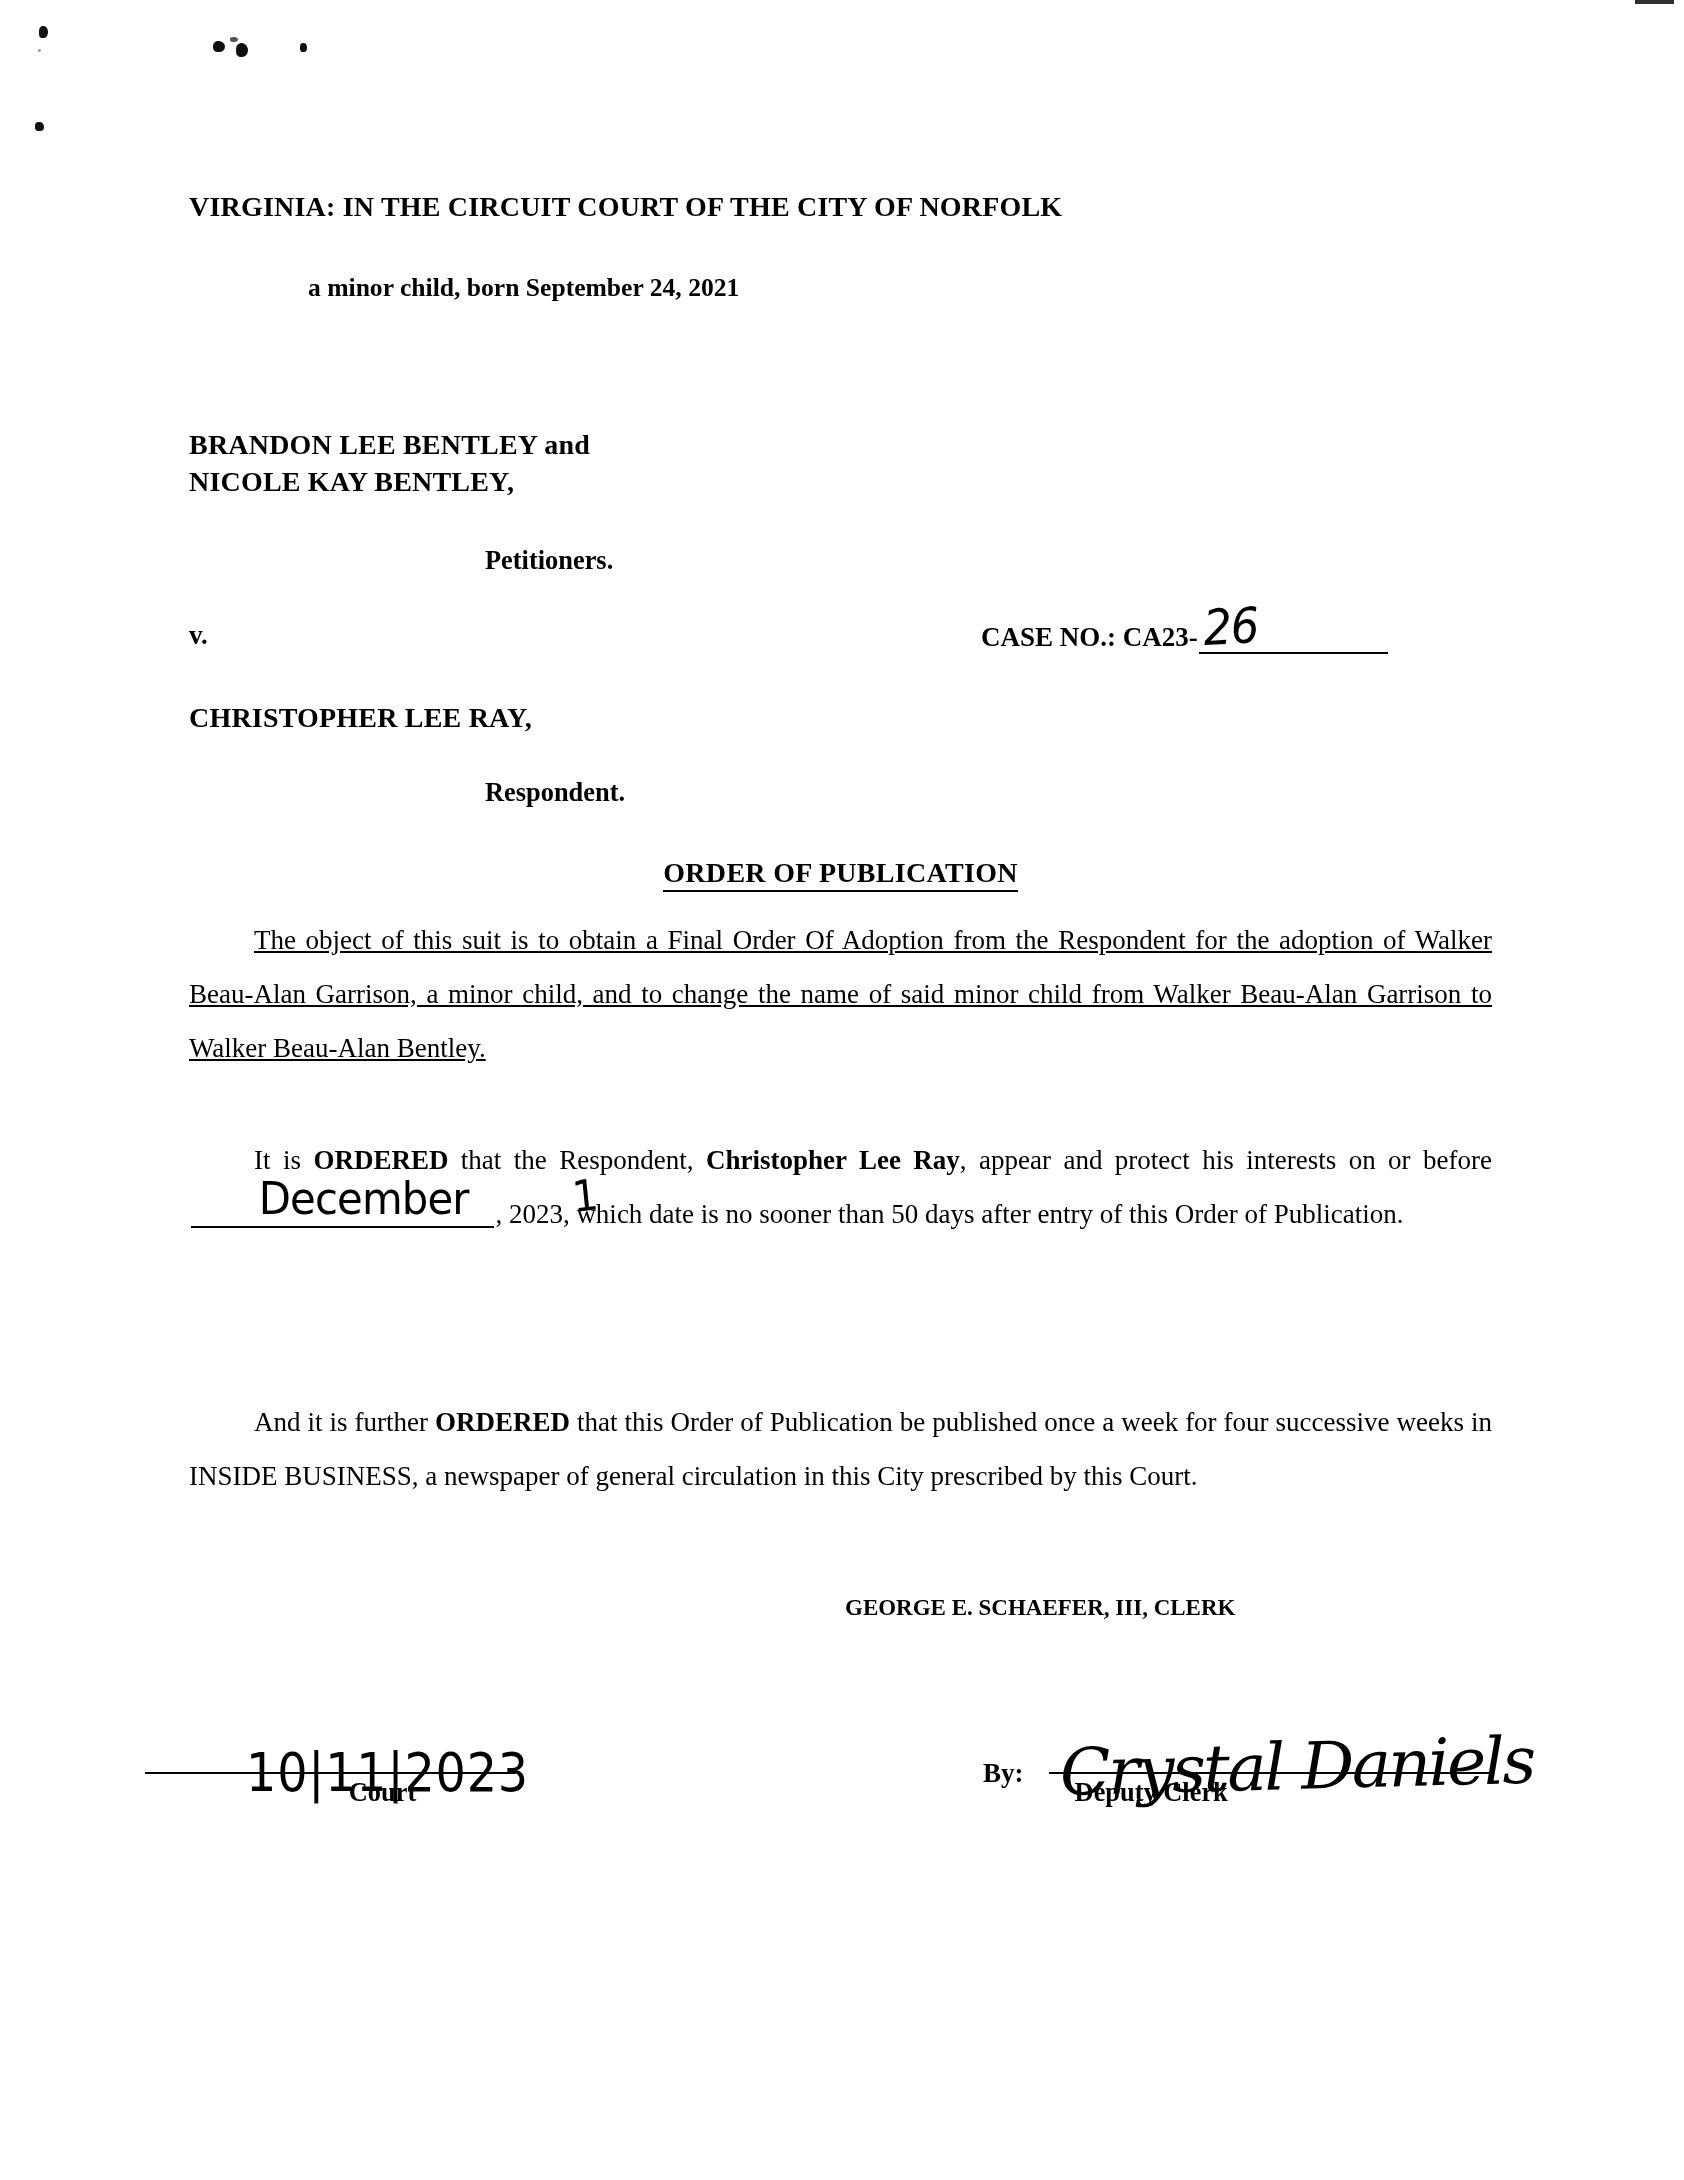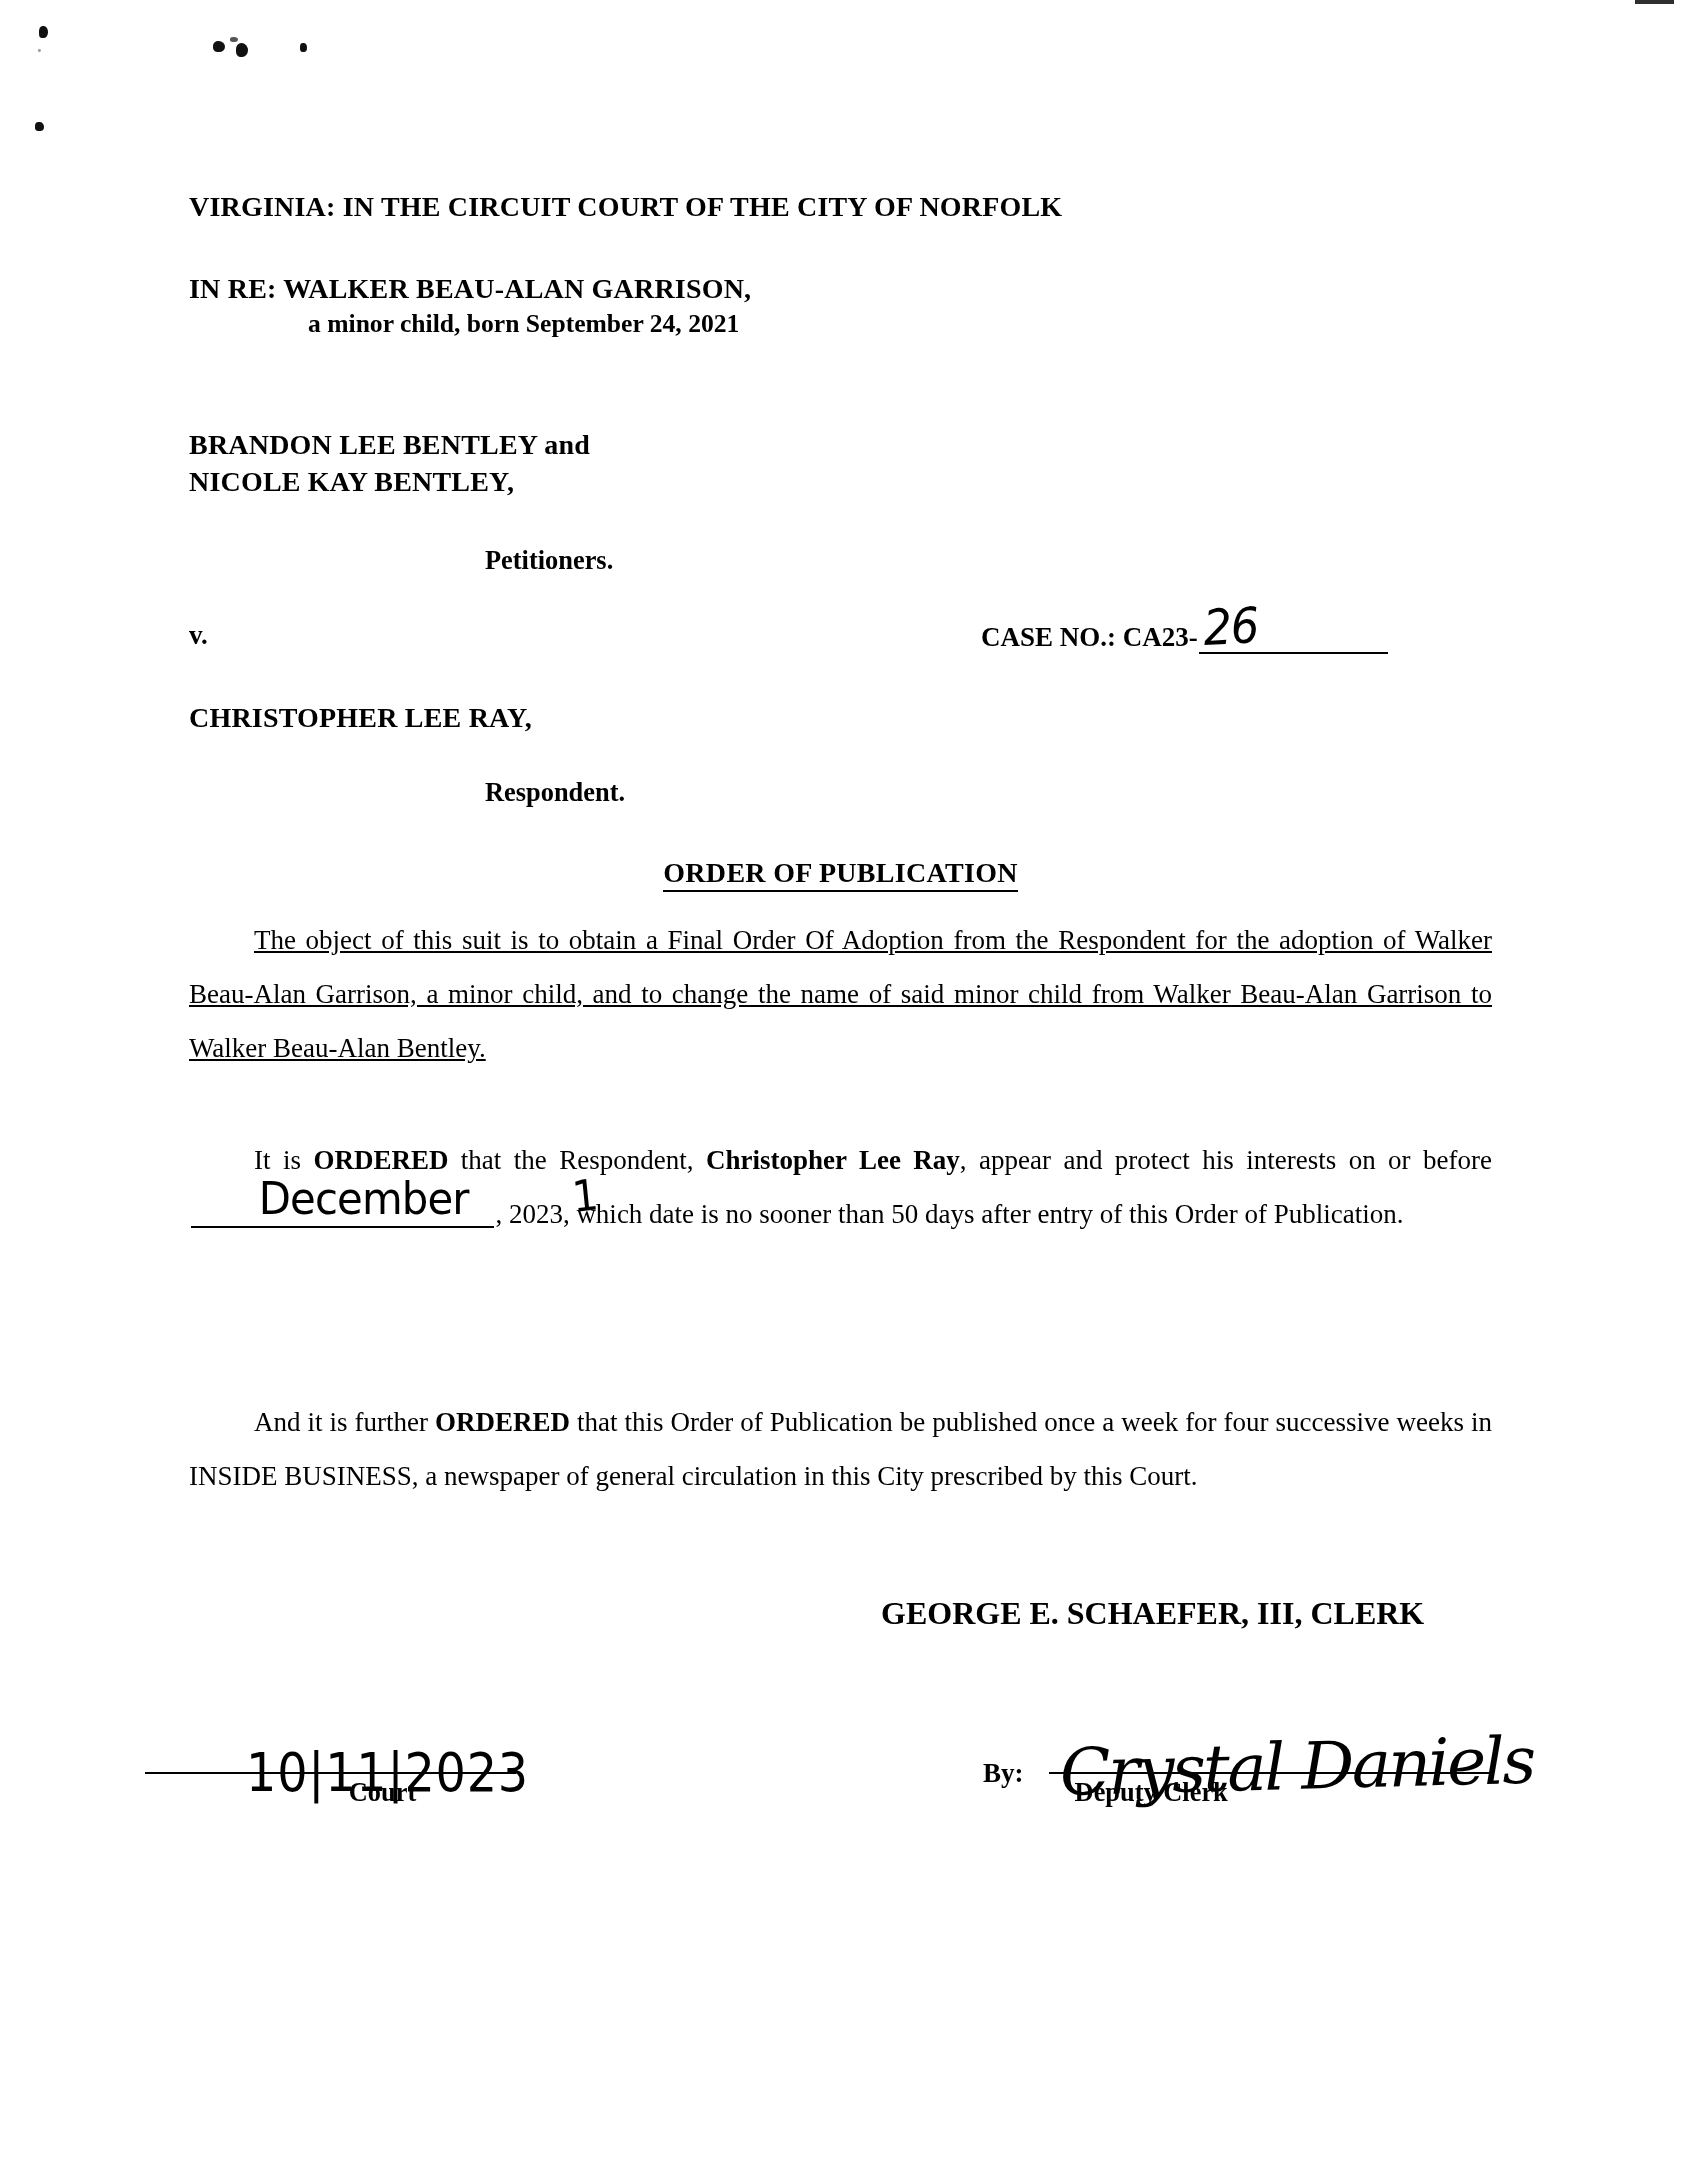--- a/index.html
+++ b/index.html
@@ -191,23 +191,22 @@
     font-size: 43px;
     transform: rotate(-6deg);
   }
 
   
   .clerk-name {
     position: absolute;
     top: 1595px;
     left: 656px;
     font-weight: bold;
-    font-size: 32px;
-    white-space: nowrap;
-    margin-left: 36px;
+    font-size: 23px;
+    white-space: nowrap;
   }
 
   .sig-row {
     position: absolute;
     top: 1772px;
     left: 0;
     width: 1303px;
   }
 
   .date-sig {
@@ -287,21 +286,20 @@
   <div class="speck" style="left:230px; top:37px; width:7.7px; height:5.1px; background:#555;"></div>
   <div class="speck" style="left:236px; top:43px; width:12px; height:13.6px;"></div>
   <div class="speck" style="left:300px; top:43px; width:6.8px; height:9.4px;"></div>
   <div class="speck" style="left:35px; top:122px; width:8.5px; height:9.4px;"></div>
 
   <div class="doc">
 
     <div class="court-header caption-line">VIRGINIA:  IN THE CIRCUIT COURT OF THE CITY OF NORFOLK</div>
 
     <div class="inre-block">
-      <div class="caption-line">IN RE:  WALKER BEAU-ALAN GARRISON,</div>
       <div class="inre-sub">a minor child, born September 24, 2021</div>
     </div>
 
     <div class="party-block">
       <div class="caption-line">BRANDON LEE BENTLEY and</div>
       <div class="caption-line">NICOLE KAY BENTLEY,</div>
     </div>
 
     <div class="petitioners-label">Petitioners.</div>
 

